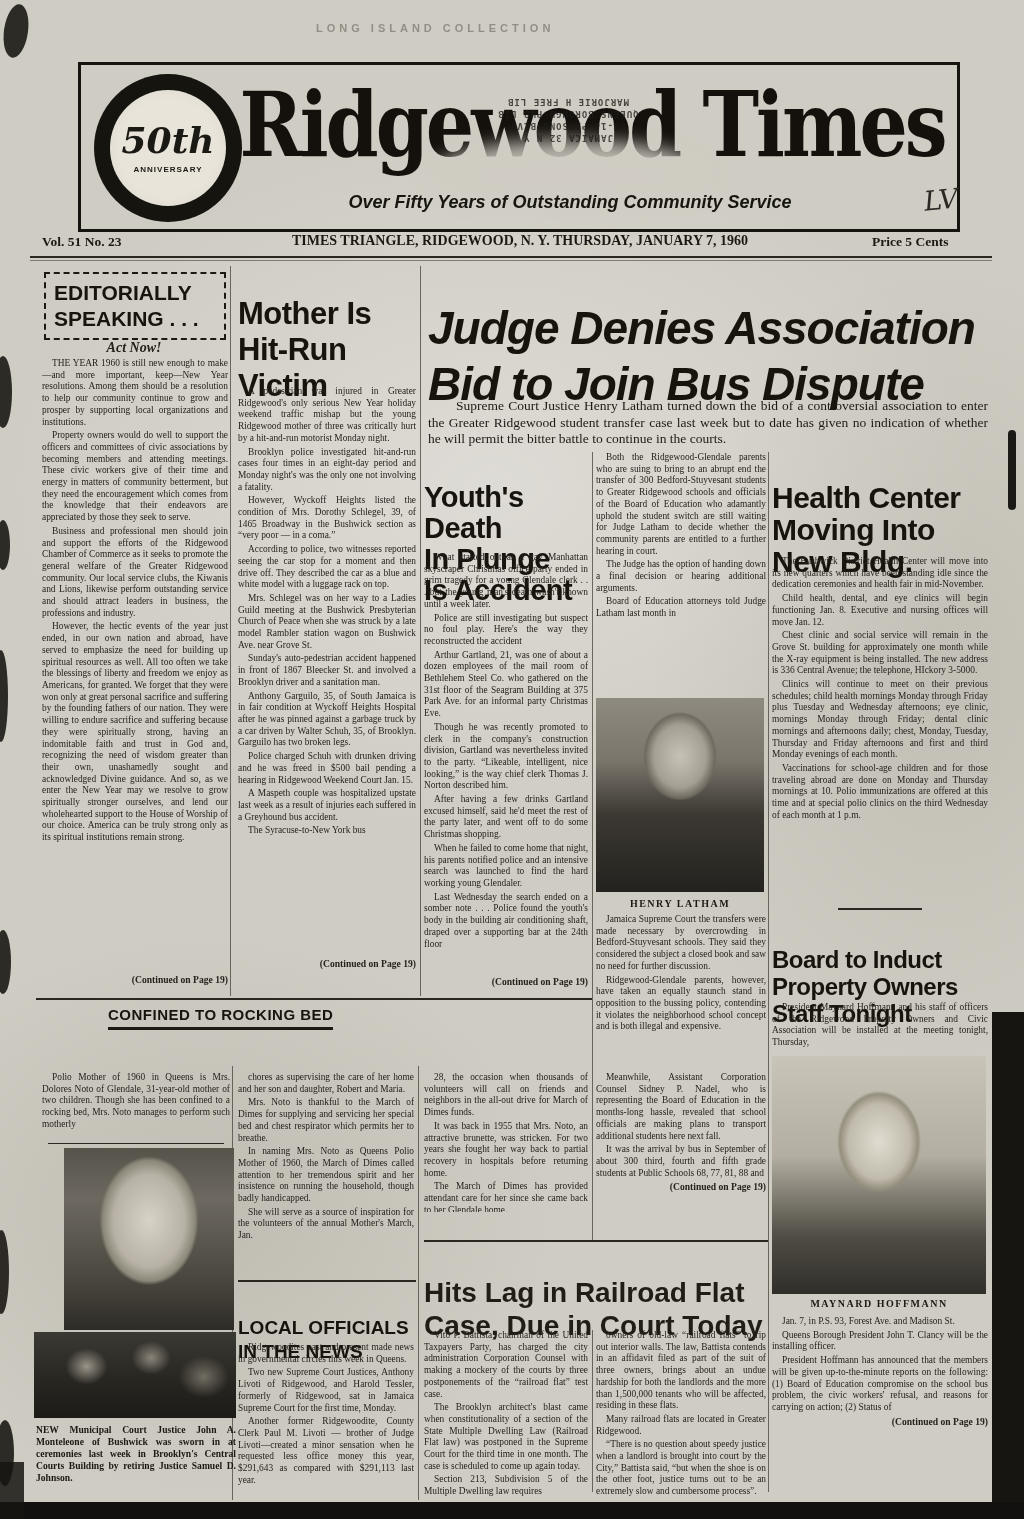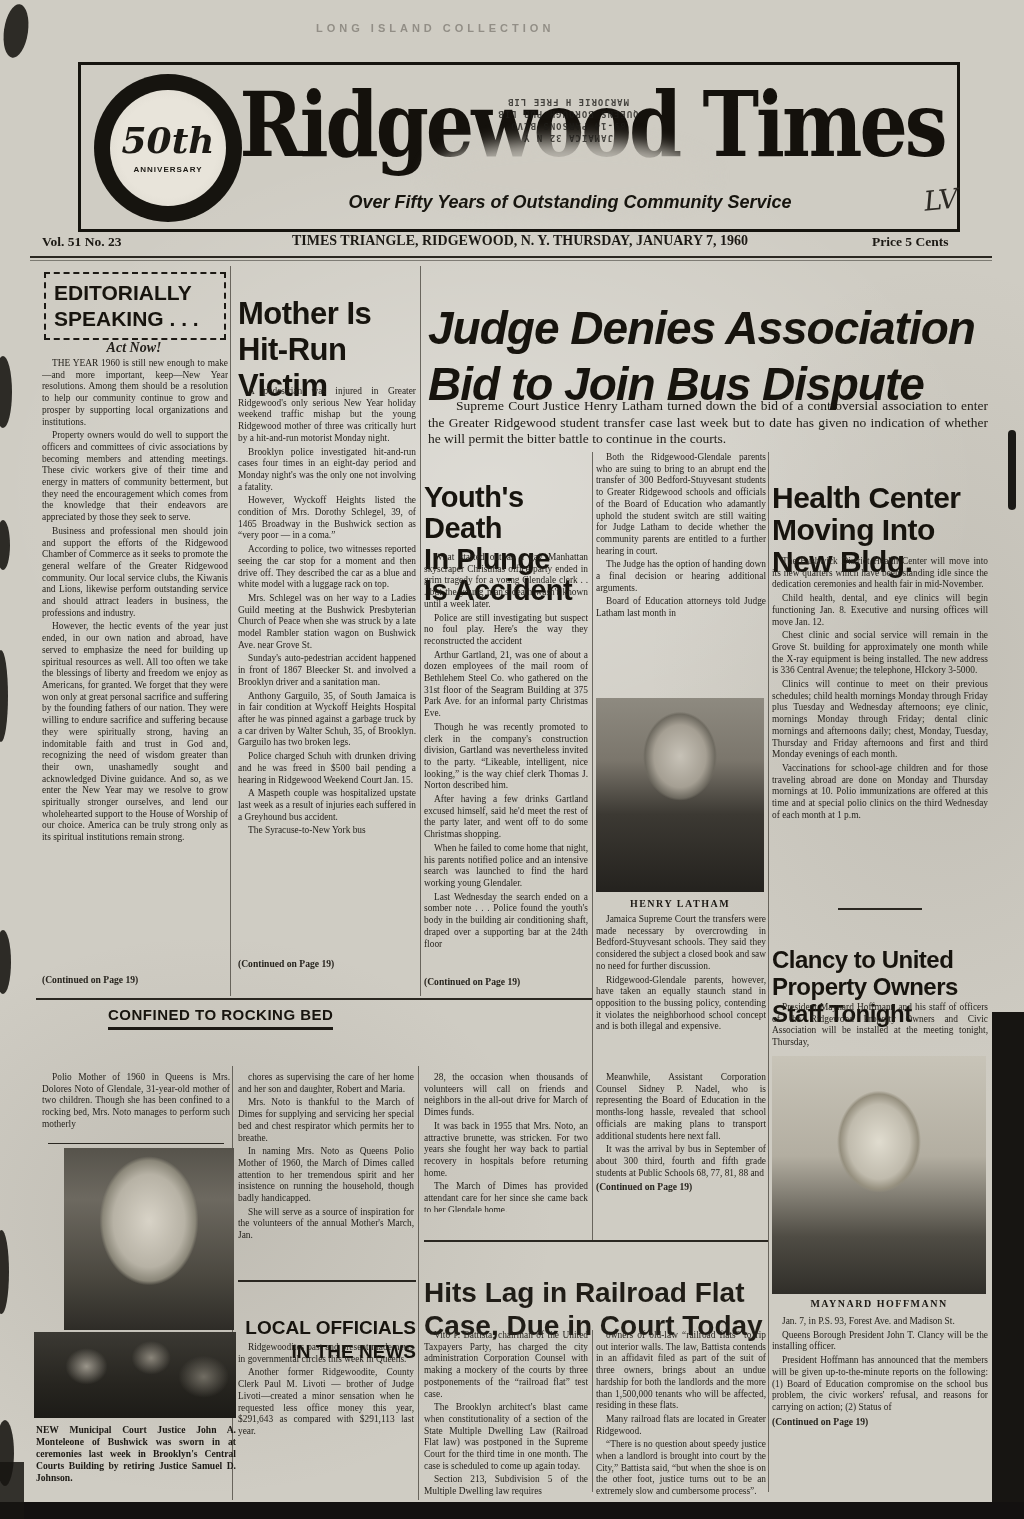--- a/index.html
+++ b/index.html
@@ -33,32 +33,32 @@
   
   .hr{position:absolute;background:#2a2721;}
   .vr{position:absolute;width:1px;background:rgba(70,65,58,.75);}
   
   .hs{font-family:"Liberation Sans",sans-serif;font-weight:bold;color:#17140e;margin-top:28px;}
   .h-main{font-size:46px;line-height:56px;font-style:italic;letter-spacing:-1px;}
   .h-col{font-size:29px;line-height:31px;letter-spacing:-.5px;}
   .h-clancy{font-size:24px;line-height:27px;letter-spacing:-.5px;}
   .h-glendale{font-size:31px;line-height:34px;color:#201d17;}
   .h-rail{font-size:28px;line-height:33px;color:#201d17;}
-  .h-local{font-size:19px;line-height:24px;text-align:right;}
+  .h-local{font-size:19px;line-height:24px;}
   .kicker{font:bold 15px "Liberation Sans",sans-serif;letter-spacing:.5px;color:#17140e;
     border-bottom:3px solid #1c1914;padding-bottom:4px;display:inline-block;}
   .edbox{border:2px dashed #1c1914;padding:6px 8px;}
   .edbox div{font:bold 21px/26px "Liberation Sans",sans-serif;color:#17140e;}
   .actnow{font:italic bold 14px "Liberation Serif",serif;text-align:center;}
   
   .col{overflow:hidden;}
   p.bt{font:9.4px/11.7px "Liberation Serif",serif;text-align:justify;text-indent:10px;
     margin:0 0 2px;color:#26231d;}
   .lead p.bt{font-size:13.5px;line-height:16.5px;text-indent:28px;color:#1d1a14;}
-  .cont{font:bold 9.6px "Liberation Serif",serif;text-align:left;margin-top:2px;color:#26231d;}
+  .cont{font:bold 9.6px "Liberation Serif",serif;text-align:right;margin-top:2px;color:#26231d;}
   .cap{font:bold 10px/12px "Liberation Serif",serif;text-align:center;letter-spacing:1.5px;color:#1c1914;}
   .capt-long{font:bold 9.6px/12px "Liberation Serif",serif;text-align:justify;color:#1c1914;}
   
   .ph{position:absolute;overflow:hidden;}
   .ph-latham{background:
     radial-gradient(ellipse 50px 60px at 50% 30%, #c7c2b7 0%, #a59f93 52%, #6e6a60 70%, transparent 74%),
     linear-gradient(180deg,#8e8a80 0%,#7b766c 32%,#3c3933 60%,#24221e 100%);}
   .ph-polio{background:
     radial-gradient(ellipse 66px 86px at 50% 40%, #d8d3c7 0%, #b7b2a5 54%, #8b8779 70%, transparent 75%),
     linear-gradient(180deg,#56534b 0%,#6d6960 28%,#4b4840 70%,#2e2c27 100%);}
@@ -188,21 +188,21 @@
   <div class="abs col" style="left:772px;top:556px;width:216px;height:348px;">
     <p class="bt">The Bushwick District Health Center will move into its new quarters which have been standing idle since the dedication ceremonies and health fair in mid-November.</p>
     <p class="bt">Child health, dental, and eye clinics will begin functioning Jan. 8. Executive and nursing offices will move Jan. 12.</p>
     <p class="bt">Chest clinic and social service will remain in the Grove St. building for approximately one month while the X-ray equipment is being installed. The new address is 336 Central Avenue; the telephone, HIckory 3-5000.</p>
     <p class="bt">Clinics will continue to meet on their previous schedules; child health mornings Monday through Friday plus Tuesday and Wednesday afternoons; eye clinic, mornings Monday through Friday; dental clinic mornings and afternoons daily; chest, Monday, Tuesday, Thursday and Friday afternoons and first and third Monday evenings of each month.</p>
     <p class="bt">Vaccinations for school-age children and for those traveling abroad are done on Monday and Thursday mornings at 10. Polio immunizations are offered at this time and at special polio clinics on the third Wednesday of each month at 1 p.m.</p>
   </div>
   <div class="hr" style="left:838px;top:908px;width:84px;height:2px;"></div>
 
   <div class="abs hs h-clancy" style="left:772px;top:918px;width:216px;">
-    <div>Clancy to United</div>
+    <div>Board to Induct</div>
     <div>Property Owners</div>
     <div>Staff Tonight</div>
   </div>
   <div class="abs col" style="left:772px;top:1002px;width:216px;height:50px;">
     <p class="bt">President Maynard Hoffmann and his staff of officers of the Ridgewood Property Owners and Civic Association will be installed at the meeting tonight, Thursday,</p>
   </div>
   <div class="ph ph-hoffmann" style="left:772px;top:1056px;width:214px;height:238px;"></div>
   <div class="abs cap" style="left:772px;top:1298px;width:214px;">MAYNARD HOFFMANN</div>
   <div class="abs col" style="left:772px;top:1316px;width:216px;height:162px;">
     <p class="bt">Jan. 7, in P.S. 93, Forest Ave. and Madison St.</p>
@@ -255,20 +255,21 @@
     <p class="bt">“There is no question about speedy justice when a landlord is brought into court by the City,” Battista said, “but when the shoe is on the other foot, justice turns out to be an extremely slow and cumbersome process”.</p>
   </div>
 
   <div class="hr" style="left:238px;top:1280px;width:178px;height:2px;"></div>
   <div class="abs hs h-local" style="left:238px;top:1288px;width:178px;">
     <div>LOCAL OFFICIALS</div>
     <div>IN THE NEWS</div>
   </div>
   <div class="abs col" style="left:238px;top:1342px;width:176px;height:156px;">
     <p class="bt">Ridgewoodites past and present made news in governmental circles this week in Queens.</p>
+    <p class="bt">Two new Supreme Court Justices, Anthony Livoti of Ridgewood, and Harold Tessler, formerly of Ridgewood, sat in Jamaica Supreme Court for the first time, Monday.</p>
     <p class="bt">Another former Ridgewoodite, County Clerk Paul M. Livoti — brother of Judge Livoti—created a minor sensation when he requested less office money this year, $291,643 as compared with $291,113 last year.</p>
   </div>
 
   <div class="blob" style="left:4px;top:4px;width:24px;height:54px;transform:rotate(8deg);"></div>
   <div class="blob" style="left:-6px;top:356px;width:18px;height:72px;"></div>
   <div class="blob" style="left:-4px;top:520px;width:14px;height:50px;"></div>
   <div class="blob" style="left:-6px;top:650px;width:14px;height:92px;"></div>
   <div class="blob" style="left:-5px;top:930px;width:16px;height:64px;"></div>
   <div class="blob" style="left:-6px;top:1230px;width:15px;height:84px;"></div>
   <div class="blob" style="left:-4px;top:1420px;width:18px;height:66px;"></div>

